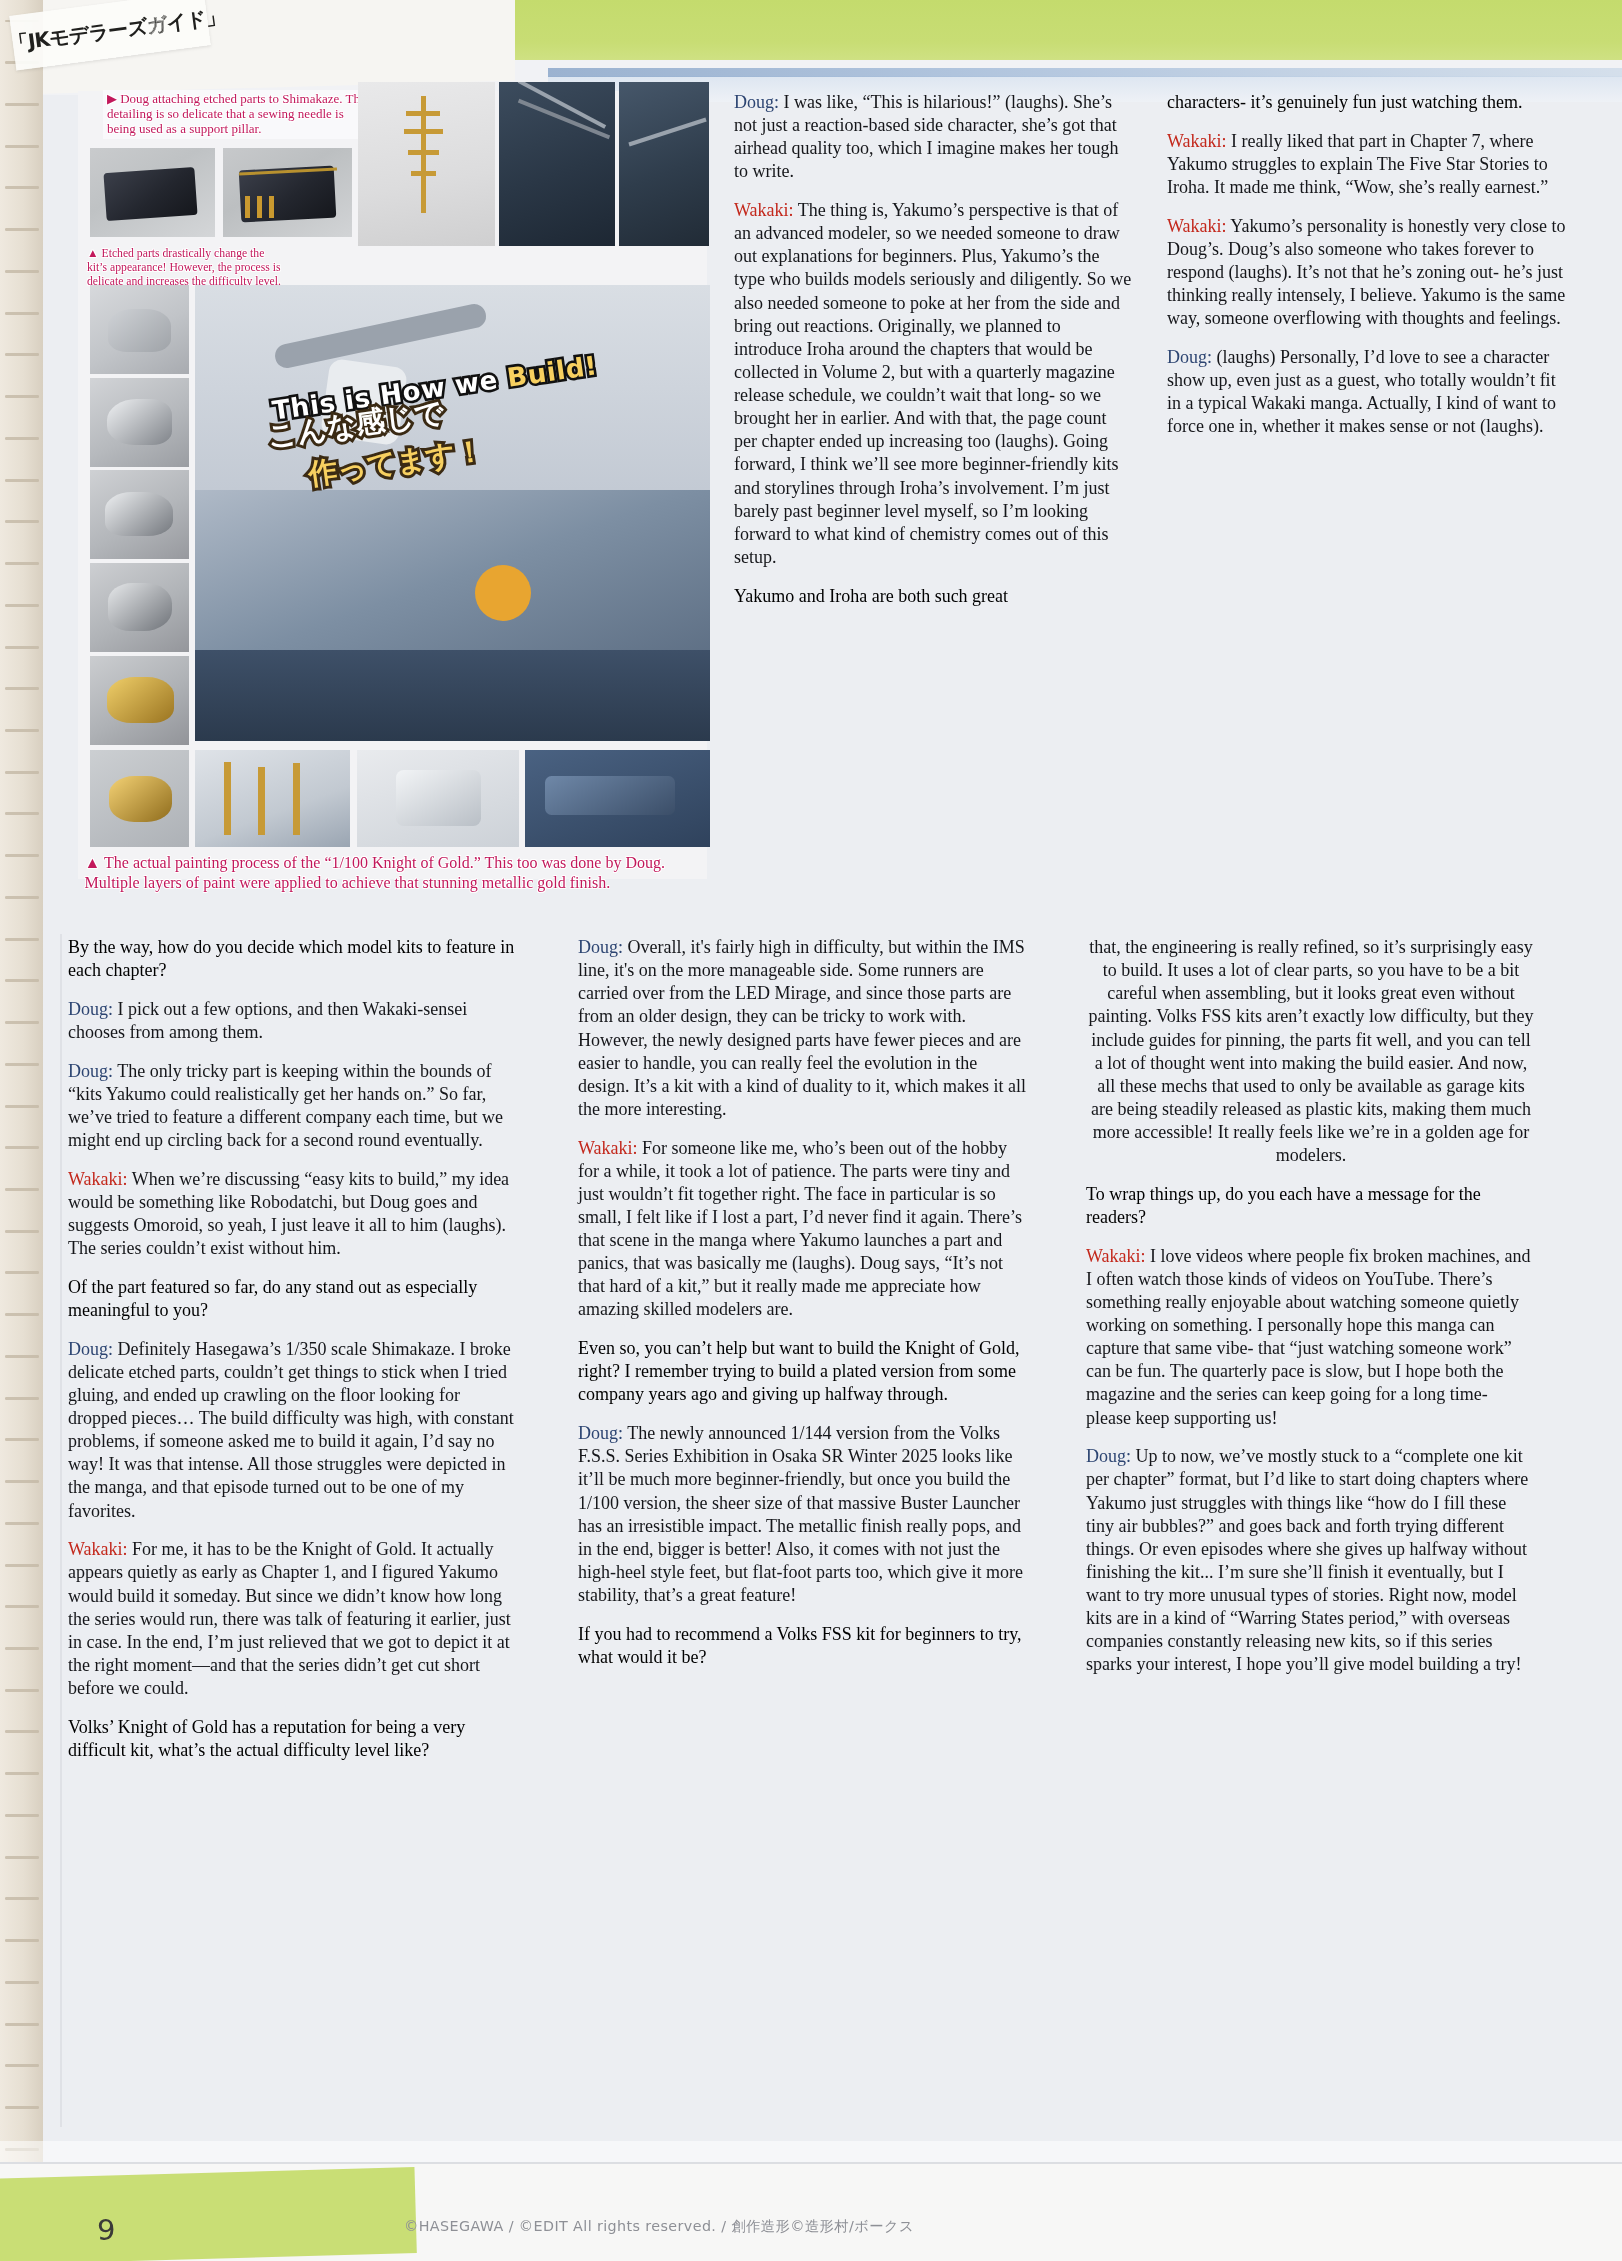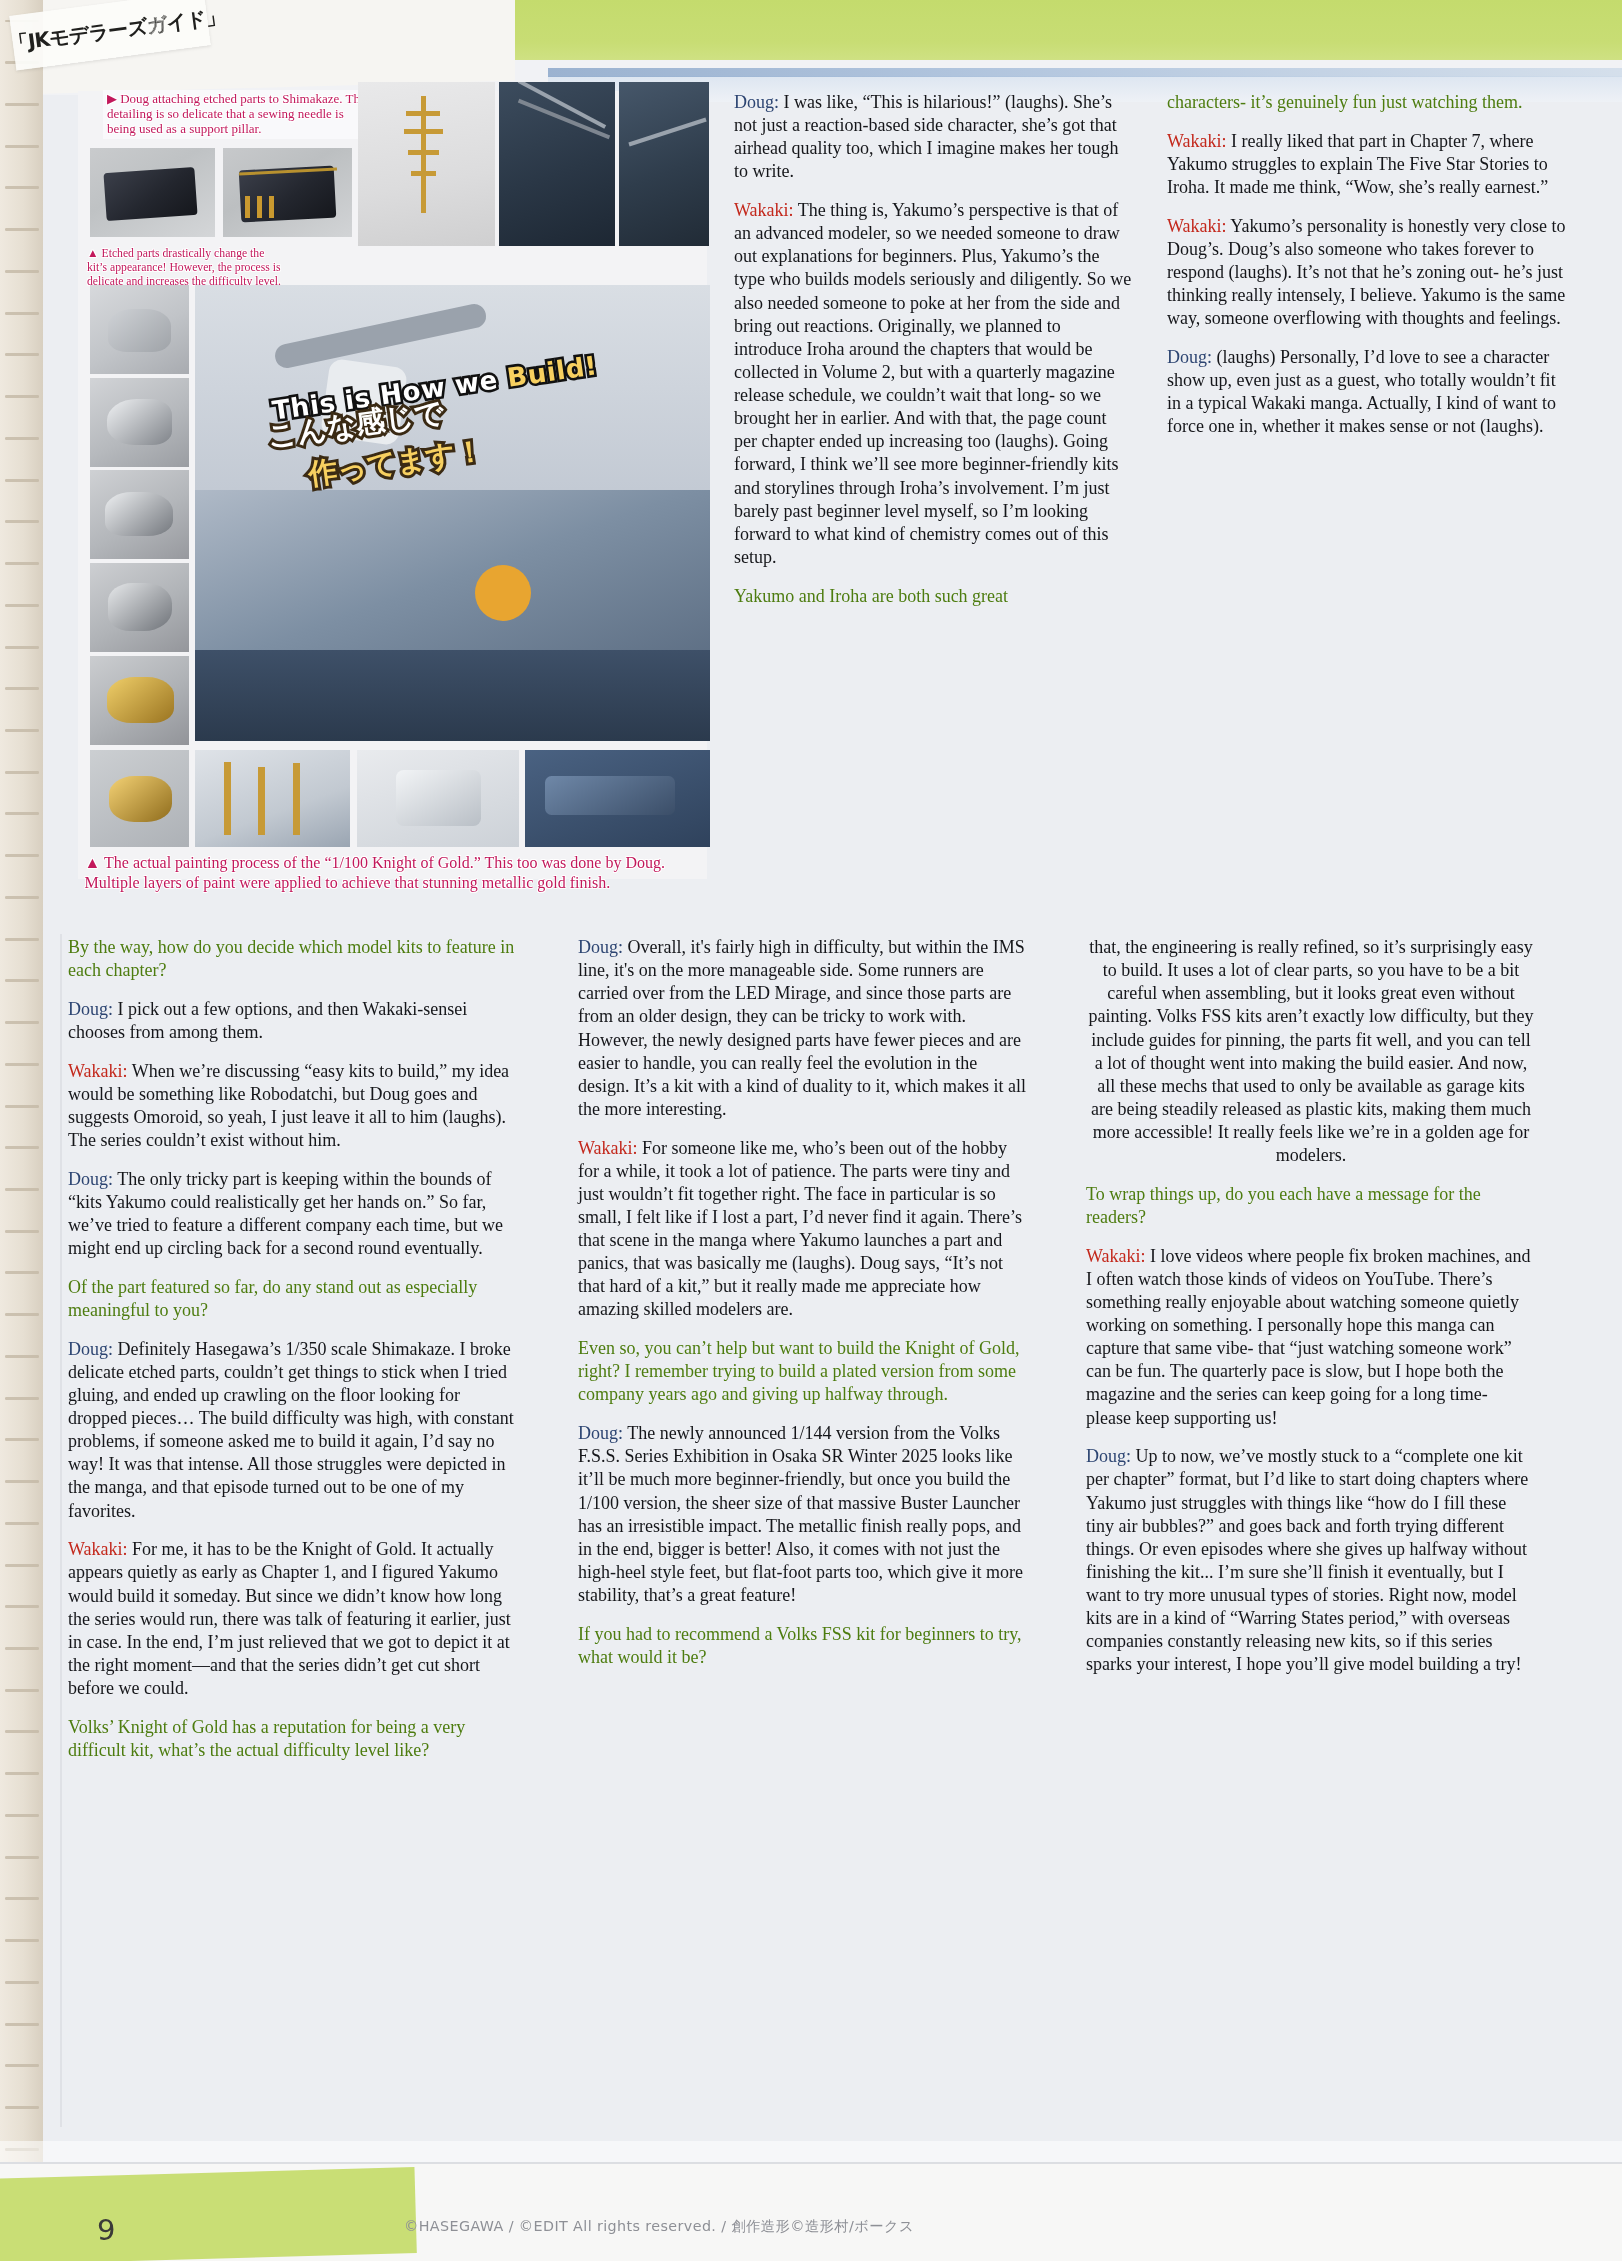--- a/index.html
+++ b/index.html
@@ -154,21 +154,21 @@
     line-height: 1.285;
     color: #15161a;
   }
   #bot-col-1 { left: 68px; }
   #bot-col-2 { left: 578px; }
   #bot-col-3 { left: 1086px; }
 
   .para { margin-bottom: 15.6px; }
   .spk-doug { color: #2d4572; }
   .spk-wakaki { color: #c3281c; }
-  .q { color: #4d7c0f; margin-bottom: 15.6px; }
+  .q { color: #000000; margin-bottom: 15.6px; }
   .cont { margin-bottom: 15.6px; text-align: center; }
 
   
   .col-rule {
     position: absolute;
     left: 60px; top: 934px;
     width: 2px; height: 1193px;
     background: #dfe1e6;
   }
 
@@ -375,22 +375,22 @@
     <p class="q">characters- it’s genuinely fun just watching them.</p>
     <p class="para"><span class="spk-wakaki">Wakaki:</span> I really liked that part in Chapter 7, where Yakumo struggles to explain The Five Star Stories to Iroha. It made me think, “Wow, she’s really earnest.”</p>
     <p class="para"><span class="spk-wakaki">Wakaki:</span> Yakumo’s personality is honestly very close to Doug’s. Doug’s also someone who takes forever to respond (laughs). It’s not that he’s zoning out- he’s just thinking really intensely, I believe. Yakumo is the same way, someone overflowing with thoughts and feelings.</p>
     <p class="para"><span class="spk-doug">Doug:</span> (laughs) Personally, I’d love to see a character show up, even just as a guest, who totally wouldn’t fit in a typical Wakaki manga. Actually, I kind of want to force one in, whether it makes sense or not (laughs).</p>
   </div>
 
 <div class="col-rule"></div>
 <div class="bot-col" id="bot-col-1">
     <p class="q">By the way, how do you decide which model kits to feature in each chapter?</p>
     <p class="para"><span class="spk-doug">Doug:</span> I pick out a few options, and then Wakaki-sensei chooses from among them.</p>
+    <p class="para"><span class="spk-doug">Doug:</span> The only tricky part is keeping within the bounds of “kits Yakumo could realistically get her hands on.” So far, we’ve tried to feature a different company each time, but we might end up circling back for a second round eventually.</p>
     <p class="para"><span class="spk-wakaki">Wakaki:</span> When we’re discussing “easy kits to build,” my idea would be something like Robodatchi, but Doug goes and suggests Omoroid, so yeah, I just leave it all to him (laughs). The series couldn’t exist without him.</p>
-    <p class="para"><span class="spk-doug">Doug:</span> The only tricky part is keeping within the bounds of “kits Yakumo could realistically get her hands on.” So far, we’ve tried to feature a different company each time, but we might end up circling back for a second round eventually.</p>
     <p class="q">Of the part featured so far, do any stand out as especially meaningful to you?</p>
     <p class="para"><span class="spk-doug">Doug:</span> Definitely Hasegawa’s 1/350 scale Shimakaze. I broke delicate etched parts, couldn’t get things to stick when I tried gluing, and ended up crawling on the floor looking for dropped pieces… The build difficulty was high, with constant problems, if someone asked me to build it again, I’d say no way! It was that intense. All those struggles were depicted in the manga, and that episode turned out to be one of my favorites.</p>
     <p class="para"><span class="spk-wakaki">Wakaki:</span> For me, it has to be the Knight of Gold. It actually appears quietly as early as Chapter 1, and I figured Yakumo would build it someday. But since we didn’t know how long the series would run, there was talk of featuring it earlier, just in case. In the end, I’m just relieved that we got to depict it at the right moment—and that the series didn’t get cut short before we could.</p>
     <p class="q">Volks’ Knight of Gold has a reputation for being a very difficult kit, what’s the actual difficulty level like?</p>
   </div>
 <div class="bot-col" id="bot-col-2">
     <p class="para"><span class="spk-doug">Doug:</span> Overall, it's fairly high in difficulty, but within the IMS line, it's on the more manageable side. Some runners are carried over from the LED Mirage, and since those parts are from an older design, they can be tricky to work with. However, the newly designed parts have fewer pieces and are easier to handle, you can really feel the evolution in the design. It’s a kit with a kind of duality to it, which makes it all the more interesting.</p>
     <p class="para"><span class="spk-wakaki">Wakaki:</span> For someone like me, who’s been out of the hobby for a while, it took a lot of patience. The parts were tiny and just wouldn’t fit together right. The face in particular is so small, I felt like if I lost a part, I’d never find it again. There’s that scene in the manga where Yakumo launches a part and panics, that was basically me (laughs). Doug says, “It’s not that hard of a kit,” but it really made me appreciate how amazing skilled modelers are.</p>
     <p class="q">Even so, you can’t help but want to build the Knight of Gold, right? I remember trying to build a plated version from some company years ago and giving up halfway through.</p>
     <p class="para"><span class="spk-doug">Doug:</span> The newly announced 1/144 version from the Volks F.S.S. Series Exhibition in Osaka SR Winter 2025 looks like it’ll be much more beginner-friendly, but once you build the 1/100 version, the sheer size of that massive Buster Launcher has an irresistible impact. The metallic finish really pops, and in the end, bigger is better! Also, it comes with not just the high-heel style feet, but flat-foot parts too, which give it more stability, that’s a great feature!</p>

